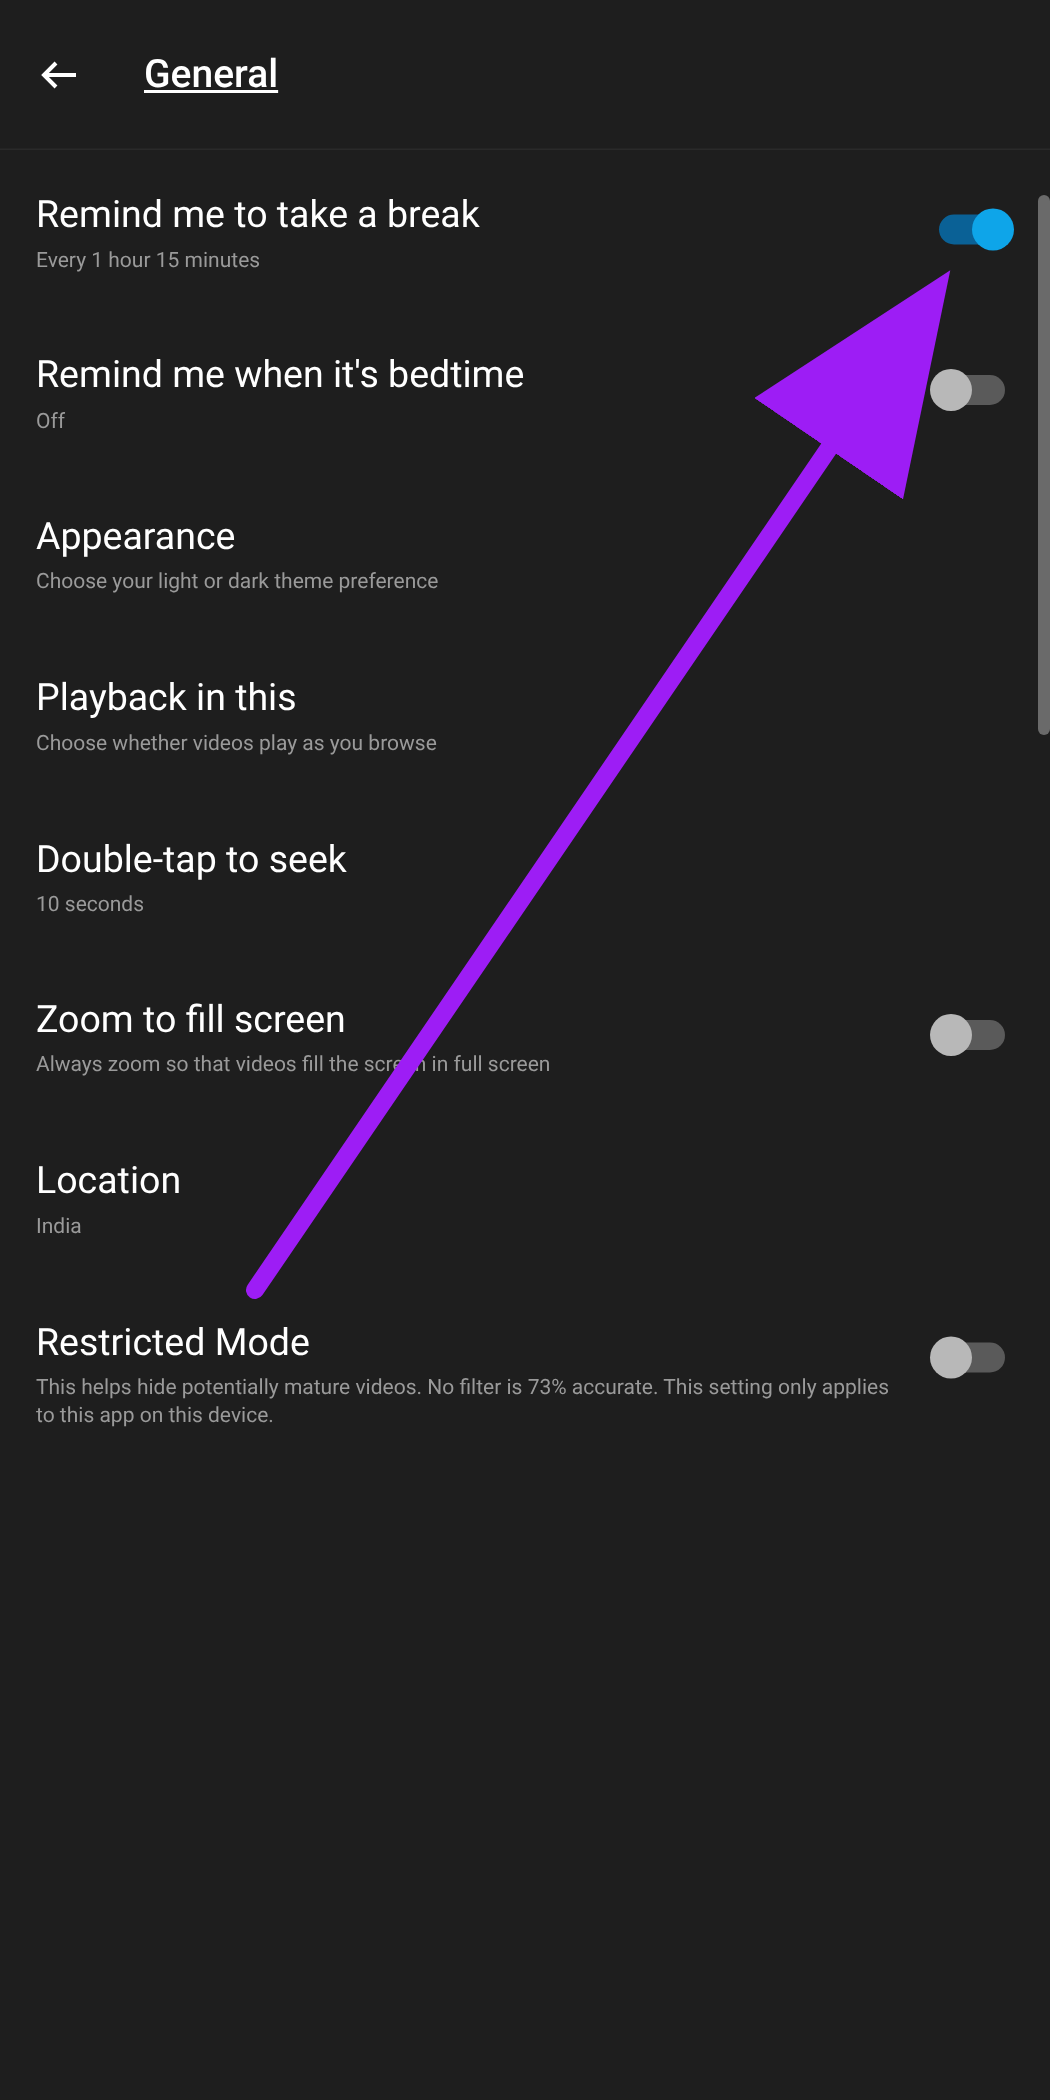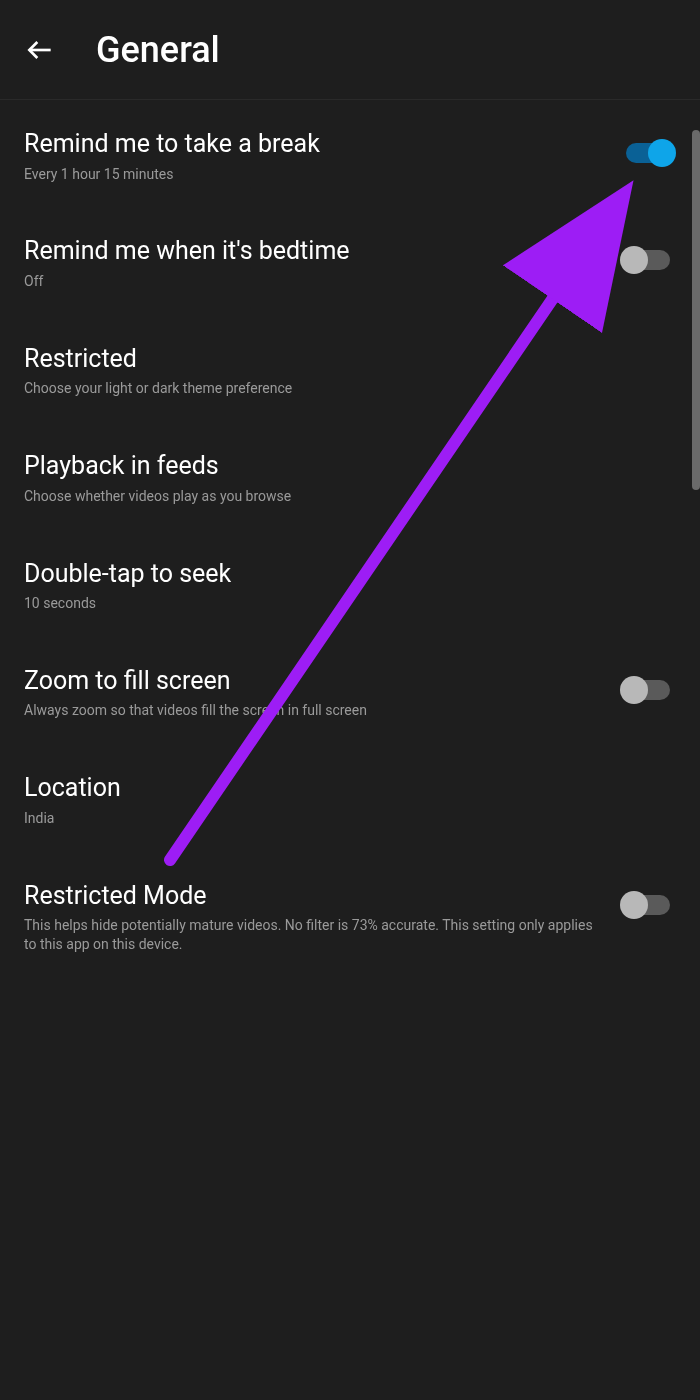--- a/index.html
+++ b/index.html
@@ -37,22 +37,23 @@
       align-items: center;
       justify-content: center;
       cursor: pointer;
     }
     .back-icon svg {
       width: 32px;
       height: 32px;
     }
     .page-title {
       color: #ffffff;
-      font-size: 36px;
+      font-size: 26px;
       font-weight: 500;
+      text-decoration: underline;
     }
     .settings-list {
       padding: 0;
       background: #1e1e1e;
     }
     .setting-item {
       display: flex;
       align-items: flex-start;
       padding: 28px 24px 24px 24px;
       cursor: pointer;
@@ -163,28 +164,28 @@
         <div class="setting-subtitle">Off</div>
       </div>
       <div class="toggle off">
         <div class="toggle-track"></div>
         <div class="toggle-thumb"></div>
       </div>
     </div>
 
     <div class="setting-item">
       <div class="setting-text">
-        <div class="setting-title">Restricted</div>
+        <div class="setting-title">Appearance</div>
         <div class="setting-subtitle">Choose your light or dark theme preference</div>
       </div>
     </div>
 
     <div class="setting-item">
       <div class="setting-text">
-        <div class="setting-title">Playback in feeds</div>
+        <div class="setting-title">Playback in this</div>
         <div class="setting-subtitle">Choose whether videos play as you browse</div>
       </div>
     </div>
 
     <div class="setting-item">
       <div class="setting-text">
         <div class="setting-title">Double-tap to seek</div>
         <div class="setting-subtitle">10 seconds</div>
       </div>
     </div>

